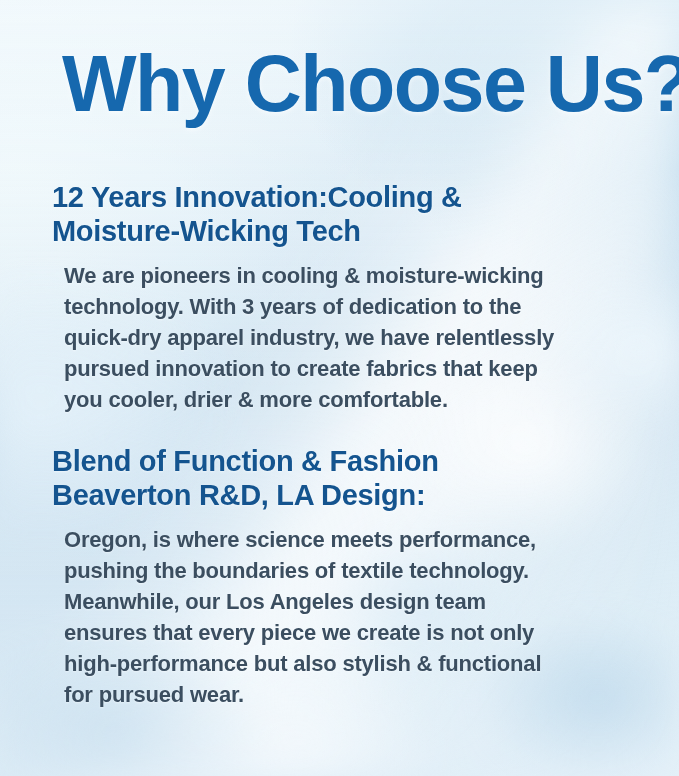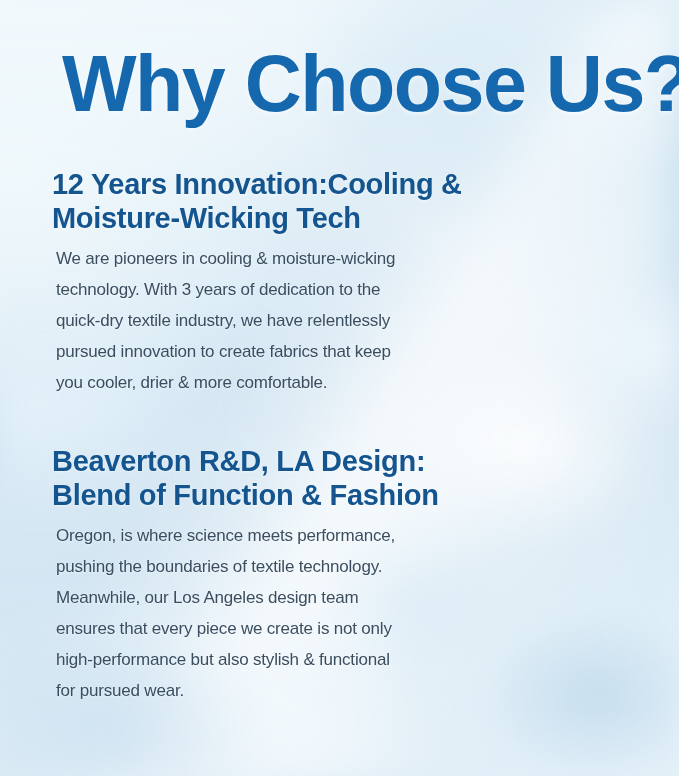--- a/index.html
+++ b/index.html
@@ -105,37 +105,37 @@
     color: #1668ae;
     text-shadow: 0 2px 4px rgba(255,255,255,0.55);
     white-space: nowrap;
   }
 
   .section {
     position: absolute;
     left: 52px;
     width: 600px;
   }
-  .section-one { top: 167px; }
+  .section-one { top: 180px; }
   .section-two { top: 444px; }
 
   .section-heading {
     margin: 0 0 8px 0;
     font-size: 29px;
     font-weight: bold;
     line-height: 34px;
     letter-spacing: -0.3px;
     color: #14548f;
     text-shadow: 0 1px 2px rgba(255,255,255,0.5);
   }
 
   .section-body {
-    margin: 4px;
-    font-size: 17px;
-    font-weight: normal;
+    margin: 12px;
+    font-size: 22px;
+    font-weight: bold;
     line-height: 31px;
     letter-spacing: -0.2px;
     color: #3b4e60;
     text-shadow: 0 1px 2px rgba(255,255,255,0.45);
   }
   .section-body .line { display: block; white-space: nowrap; }
   .section-heading .line { display: block; white-space: nowrap; }
 </style>
 </head>
 <body>
@@ -154,30 +154,30 @@
     <h1 class="page-title">Why Choose Us?</h1>
 
     <div class="section section-one">
       <h2 class="section-heading">
         <span class="line">12 Years Innovation:Cooling &amp;</span>
         <span class="line">Moisture-Wicking Tech</span>
       </h2>
       <p class="section-body">
         <span class="line">We are pioneers in cooling &amp; moisture-wicking</span>
         <span class="line">technology. With 3 years of dedication to the</span>
-        <span class="line">quick-dry textile industry, we have relentlessly</span>
+        <span class="line">quick-dry apparel industry, we have relentlessly</span>
         <span class="line">pursued innovation to create fabrics that keep</span>
         <span class="line">you cooler, drier &amp; more comfortable.</span>
       </p>
     </div>
 
     <div class="section section-two">
       <h2 class="section-heading">
+        <span class="line">Blend of Function &amp; Fashion</span>
         <span class="line">Beaverton R&amp;D, LA Design:</span>
-        <span class="line">Blend of Function &amp; Fashion</span>
       </h2>
       <p class="section-body">
         <span class="line">Oregon, is where science meets performance,</span>
         <span class="line">pushing the boundaries of textile technology.</span>
         <span class="line">Meanwhile, our Los Angeles design team</span>
         <span class="line">ensures that every piece we create is not only</span>
         <span class="line">high-performance but also stylish &amp; functional</span>
         <span class="line">for pursued wear.</span>
       </p>
     </div>

